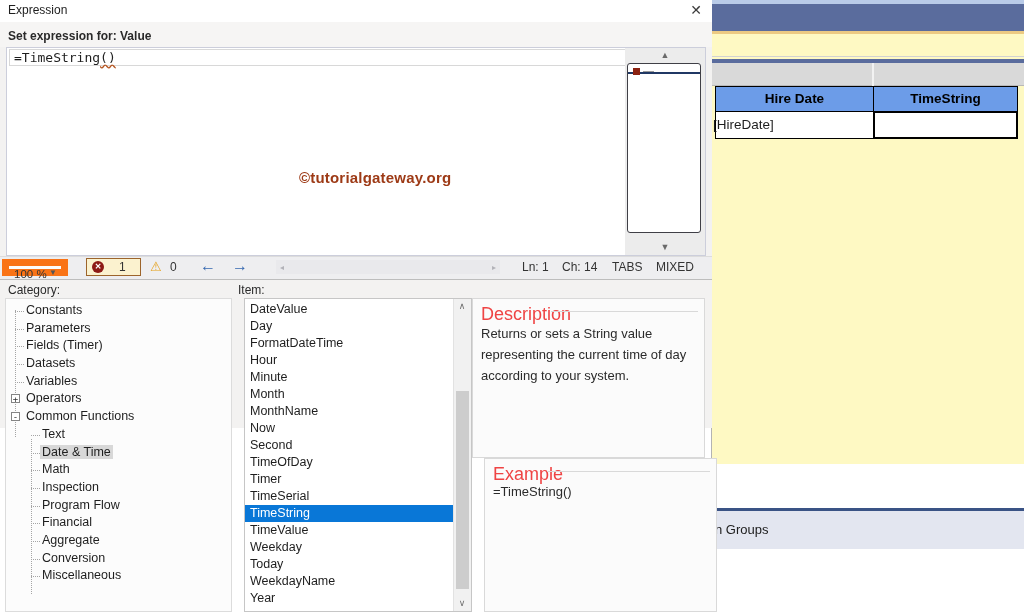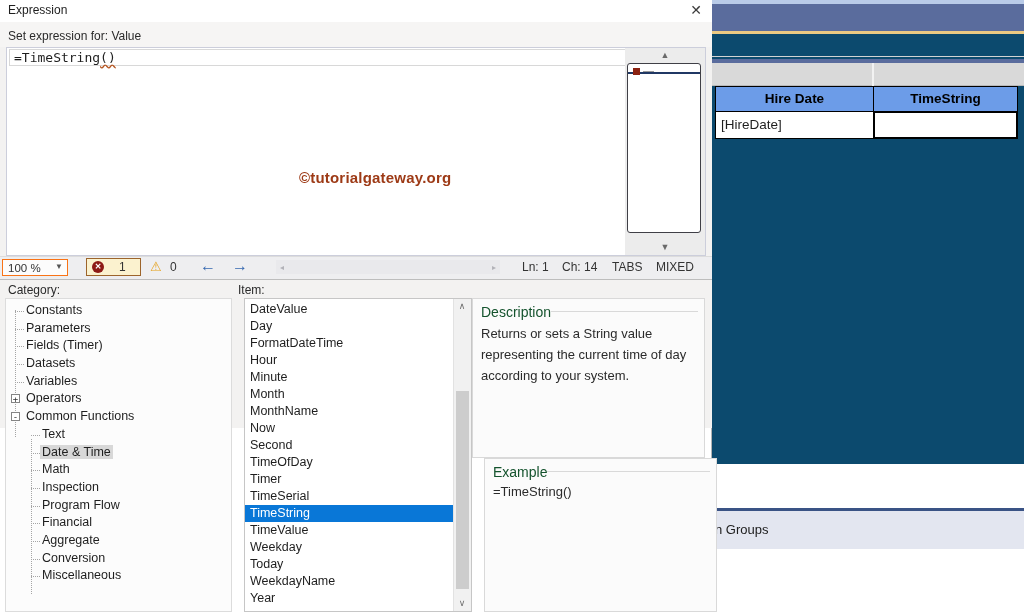--- a/index.html
+++ b/index.html
@@ -7,41 +7,41 @@
     font-family:"Liberation Sans",sans-serif;color:#1e1e1e;background:#fff;}
   .abs{position:absolute;}
 
   
   #dialog{left:0;top:0;width:712px;height:428px;background:#f3f2f1;}
   #titlebar{left:0;top:0;width:712px;height:22px;background:#ffffff;}
   #dlg-title{left:8px;top:3px;font-size:12px;color:#1e1e1e;}
   #close-btn{left:686px;top:1px;width:20px;height:19px;text-align:center;
     font-size:14px;color:#3b3b3b;line-height:19px;cursor:default;}
   #subhdr{left:0;top:22px;width:712px;height:25px;background:#f6f5f4;}
-  #set-expr{left:8px;top:29px;font-size:12px;color:#2a2a2a;}
+  #set-expr{left:8px;top:29px;font-size:12px;color:#2a2a2a;font-weight:bold;}
 
   
   #editor{left:6px;top:47px;width:700px;height:209px;background:#ffffff;border:1px solid #cccedb;box-sizing:border-box;}
   #curline{left:2px;top:1px;width:618px;height:17px;border:1px solid #d8d8d8;background:#fff;box-sizing:border-box;}
   #code{left:7px;top:2px;font-family:"DejaVu Sans Mono",monospace;font-size:13px;color:#1e1e1e;white-space:pre;}
   #code .err{text-decoration:underline;text-decoration-style:wavy;text-decoration-color:#b5541f;text-underline-offset:2px;}
   #watermark{left:292px;top:121px;font-size:15px;font-weight:bold;color:#9d3a16;letter-spacing:0.2px;}
   
   #vsbar{right:0;top:0;width:80px;height:207px;background:#ececec;}
   #vs-up{left:0;top:2px;width:80px;text-align:center;font-size:9px;color:#6a6a6a;}
   #vs-map{left:2px;top:15px;width:74px;height:170px;background:#fff;border:1px solid #3f3f46;border-radius:3px;box-sizing:border-box;}
   #map-line{left:0;top:8px;width:72px;height:2px;background:#203864;}
   #map-sq{left:5px;top:4px;width:7px;height:7px;background:#8b2211;}
   #map-tick{left:15px;top:7px;width:11px;height:1px;background:#9a9a9a;}
   #vs-down{left:0;bottom:3px;width:80px;text-align:center;font-size:9px;color:#6a6a6a;}
 
   
   #statusbar{left:0;top:256px;width:712px;height:22px;background:#eeeef0;
     border-top:1px solid #dcdcdc;border-bottom:1px solid #bdbdbd;box-sizing:content-box;}
-  #zoom-combo{left:2px;top:2px;width:66px;height:17px;background:#fcfcfc;border:1px solid #f97316;box-sizing:border-box;}
+  #zoom-combo{left:2px;top:2px;width:66px;height:17px;background:#fcfcfc;border:7px solid #f97316;box-sizing:border-box;}
   #zoom-val{left:5px;top:2px;font-size:11.5px;color:#333;}
   #zoom-arrow{right:4px;top:2px;font-size:8px;color:#555;}
   #err-badge{left:86px;top:1px;width:55px;height:18px;background:#fbf2cf;border:1px solid #9c642b;box-sizing:border-box;}
   #err-circle{left:5px;top:2px;width:12px;height:12px;border-radius:50%;background:#8d1a15;color:#fff;
     font-size:8px;line-height:12px;text-align:center;font-weight:bold;}
   #err-count{left:32px;top:1px;font-size:12px;color:#333;}
   #warn-icon{left:150px;top:2px;font-size:13px;color:#e5a11c;}
   #warn-count{left:170px;top:3px;font-size:12px;color:#333;}
   #nav-back{left:200px;top:0px;font-size:16px;font-weight:bold;color:#3668b0;}
   #nav-fwd{left:232px;top:0px;font-size:16px;font-weight:bold;color:#3668b0;}
@@ -83,42 +83,42 @@
   .list-row.selected{background:#0977d7;color:#fff;}
   #ilist-sb{position:absolute;right:0;top:0;width:17px;bottom:0;background:#f1f1f1;border-left:1px solid #e2e2e2;}
   #ilist-up{left:0;top:2px;width:16px;text-align:center;font-size:9px;color:#6f6f6f;}
   #ilist-down{left:0;bottom:3px;width:16px;text-align:center;font-size:9px;color:#6f6f6f;}
   #ilist-thumb{left:2px;top:92px;width:13px;height:198px;background:#cdcdcd;}
 
   
   .info-panel{background:#fbfbfb;border:1px solid #d9d9d9;box-sizing:border-box;}
   #desc-panel{left:472px;top:298px;width:233px;height:160px;}
   #ex-panel{left:472px;top:458px;width:233px;height:154px;margin-left:12px;}
-  .legend{position:absolute;left:8px;top:5px;font-size:14px;color:#14532d;background:inherit;white-space:nowrap;}
+  .legend{position:absolute;left:8px;top:5px;font-size:18px;color:#ef4444;background:inherit;white-space:nowrap;}
   .legend-line{position:absolute;top:12px;right:6px;border-top:1px solid #d9d9d9;}
   #desc-line{left:78px;}
   #ex-line{left:62px;}
   #desc-text{position:absolute;left:8px;top:24px;width:206px;font-size:13px;line-height:21px;color:#2b2b2b;}
   #ex-code{position:absolute;left:8px;top:25px;font-size:13px;color:#2b2b2b;}
 
   
-  #bg{left:711px;top:0;width:313px;height:464px;background:#0c4a6e;border-left:1px solid #b3b3b3;box-sizing:border-box;}
+  #bg{left:711px;top:0;width:313px;height:464px;background:#fef9c3;border-left:1px solid #b3b3b3;box-sizing:border-box;}
   #bg-topstrip{left:0;top:0;width:313px;height:4px;background:#b9cbe8;}
   #bg-slate{left:0;top:4px;width:313px;height:27px;background:#5a6c9d;}
   #bg-tan{left:0;top:31px;width:313px;height:3px;background:#ecca83;}
   #bg-hairline{left:0;top:56px;width:313px;height:1px;background:#d2d2d2;}
   #bg-bluebar{left:0;top:59px;width:313px;height:4px;background:#5a6c9d;}
   #bg-grayrow{left:0;top:63px;width:313px;height:23px;background:#d9d9d9;border-bottom:1px solid #b9b9b9;box-sizing:border-box;}
   #bg-graysep{left:160px;top:0;width:2px;height:23px;background:#f2f2f2;}
   .tcell{position:absolute;border:1px solid #000;box-sizing:border-box;font-size:13.5px;}
   .thead{background:#6c9ce8;font-weight:bold;text-align:center;line-height:24px;color:#000;}
   .tdata{background:#fff;line-height:25px;}
   #h1{left:3px;top:86px;width:159px;height:26px;}
   #h2{left:161px;top:86px;width:145px;height:26px;}
-  #d1{left:3px;top:111px;width:159px;height:28px;text-indent:-3px;padding-left:8px;}
+  #d1{left:3px;top:111px;width:159px;height:28px;text-indent:-3px;padding-left:0;}
   #d2{left:161px;top:111px;width:145px;height:28px;border-width:2px;}
   #bg-panel-top{left:0;top:508px;width:313px;height:3px;background:#3a5385;}
   #bg-groups{left:0;top:511px;width:313px;height:38px;background:#e3e6f0;}
   #groups-lbl{left:3px;top:11px;font-size:13px;color:#202020;white-space:nowrap;}
 </style>
 </head>
 <body>
 
 <div id="screen">
 

